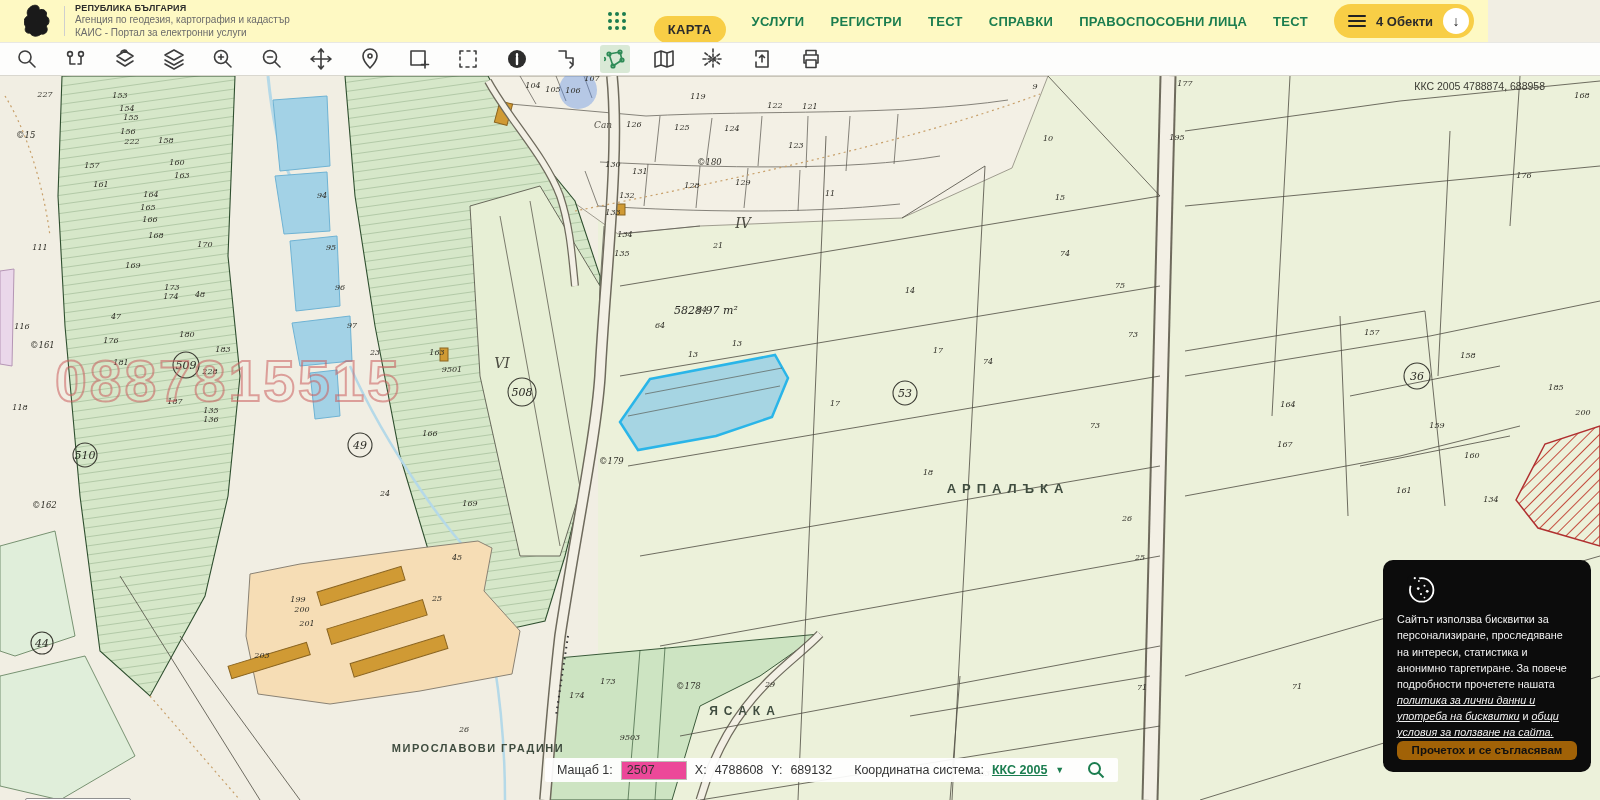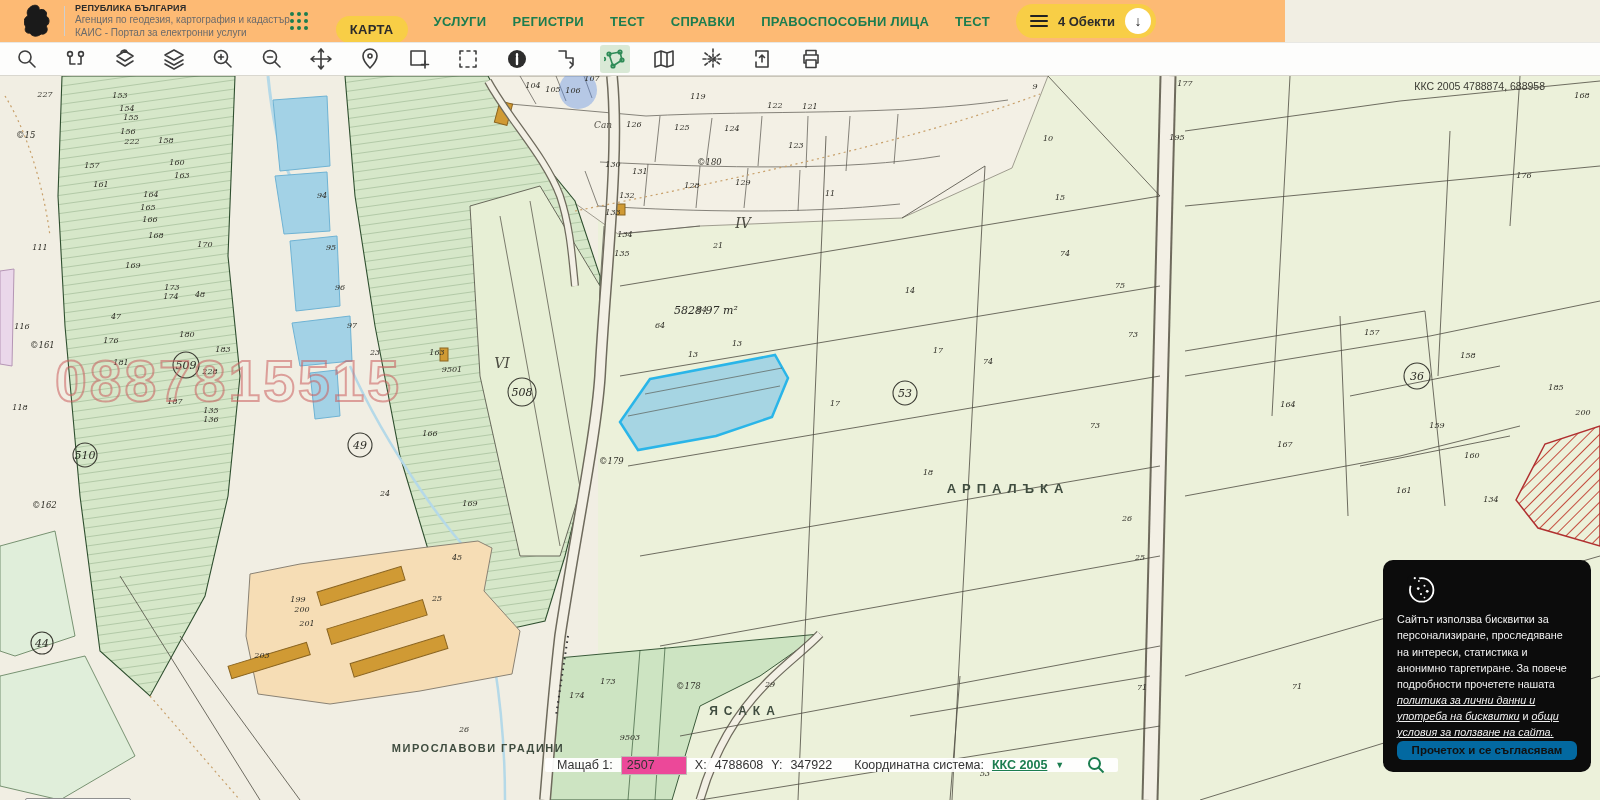--- a/index.html
+++ b/index.html
@@ -1,19 +1,19 @@
 <!DOCTYPE html>
 <html><head>
 <meta charset="utf-8">
 <style>
   * { margin:0; padding:0; box-sizing:border-box; }
   html,body { width:1600px; height:800px; overflow:hidden; font-family:"Liberation Sans", sans-serif; background:#f1eee3; }
 
   
-  .header { position:absolute; top:0; left:0; width:1285px; height:42px; background:#fdba74; z-index:30; display:flex; align-items:center; padding:0 14px 0 24px; }
+  .header { position:absolute; top:0; left:0; width:1488px; height:42px; background:#fef9c3; z-index:30; display:flex; align-items:center; justify-content:space-between; padding:0 14px 0 24px; }
   .logo-wrap { display:flex; align-items:center; gap:10px; }
   .logo-divider { width:1px; height:30px; background:#cfcfcf; }
   .logo-text { display:flex; flex-direction:column; line-height:1.25; }
   .logo-title { font-size:9px; font-weight:bold; color:#2b2b2b; letter-spacing:.2px; }
   .logo-sub { font-size:10px; color:#6b6b6b; }
   .nav { display:flex; align-items:center; gap:26px; }
   .nav-item { font-size:13px; font-weight:bold; color:#1b7d4f; letter-spacing:.3px; cursor:pointer; white-space:nowrap; }
   .nav-item.active { background:#f8ce46; color:#2b2b2b; padding:6px 14px; border-radius:16px;margin-top:16px; }
   .apps-grid { display:grid; grid-template-columns:repeat(3,4px); grid-gap:3px; margin-right:2px; cursor:pointer; }
   .apps-grid i { width:4px; height:4px; border-radius:50%; background:#1b7d4f; }
@@ -38,32 +38,32 @@
   .pcircle { fill:none; stroke:#3a3a32; stroke-width:1.1; }
   .pzone { font:italic 14px "DejaVu Serif", serif; fill:#4a4a40; }
   .proad { font:italic 9px "DejaVu Serif", serif; fill:#55524a; }
   .pplace{ font-family:"Liberation Sans",sans-serif; font-weight:bold; fill:#3f4c3f; }
   .pwm   { font-family:"Liberation Sans",sans-serif; font-weight:bold; font-size:57px; fill:none; stroke:rgba(203,93,93,.55); stroke-width:2px; letter-spacing:3px; }
   .parea { font:italic 11px "DejaVu Serif", serif; fill:#2b2b26; }
   .pcoord{ font-family:"Liberation Sans",sans-serif; font-size:10.5px; fill:#3a3a32; }
 
   
   .scalebar { position:absolute; left:25px; top:798px; width:106px; height:19px; background:#fff; border:1px solid #8f8f8f; border-radius:2px; z-index:20; display:flex; align-items:center; justify-content:center; font-size:11px; color:#333; }
-  .statusbar { position:absolute; left:545px; top:758px; height:14px; background:rgba(255,255,255,.93); border-radius:2px; z-index:20; display:flex; align-items:center; gap:8px; padding:0 12px; font-size:12.5px; color:#333; }
+  .statusbar { position:absolute; left:545px; top:758px; height:24px; background:rgba(255,255,255,.93); border-radius:2px; z-index:20; display:flex; align-items:center; gap:8px; padding:0 12px; font-size:12.5px; color:#333; }
   .statusbar .lbl { white-space:nowrap; }
   .scale-input { width:66px; height:19px; background:#ec4899; border:1px solid #bdbdb5; font-size:12.5px; color:#333; padding:0 5px; font-family:"Liberation Sans",sans-serif; }
   .crs-value { color:#1b7d4f; font-weight:bold; white-space:nowrap; cursor:pointer;text-decoration:underline; }
   .crs-caret { color:#1b7d4f; font-size:9px; cursor:pointer; }
   .status-search { margin-left:14px; cursor:pointer; display:flex; }
   .status-search svg { stroke:#1b7d4f; fill:none; stroke-width:2; }
 
   .cookie { position:absolute; left:1383px; top:560px; width:208px; height:212px; background:#0c0c0c; border-radius:10px; z-index:25; padding:12px 14px; display:flex; flex-direction:column; }
   .cookie p { font-size:10.8px; line-height:1.5; color:#f2f2f2; margin-top:6px; }
   .cookie a { color:#f2f2f2; font-style:italic; text-decoration:underline; cursor:pointer; }
-  .cookie-btn { margin-top:auto; background:#0369a1; border:none; border-radius:6px; height:28px; font-family:"Liberation Sans",sans-serif; font-size:11.5px; font-weight:bold; color:#111; cursor:pointer; }
+  .cookie-btn { margin-top:auto; background:#a16207; border:none; border-radius:6px; height:28px; font-family:"Liberation Sans",sans-serif; font-size:11.5px; font-weight:bold; color:#111; cursor:pointer; }
 </style>
 </head>
 <body>
 
 <div class="map-wrap">
 <svg id="map-svg" width="1600" height="724" viewBox="0 0 1600 724" xmlns="http://www.w3.org/2000/svg">
   <defs>
     <pattern id="strips" width="10" height="9" patternUnits="userSpaceOnUse" patternTransform="rotate(-8)">
       <rect width="10" height="9" fill="#d6e7c9"></rect>
       <line x1="0" y1="0" x2="10" y2="0" stroke="#6f9266" stroke-width="0.7"></line>
@@ -489,21 +489,21 @@
 <div class="scalebar">
   <span>100 m</span>
 </div>
 
 <div class="statusbar">
   <span class="lbl">Мащаб 1:</span>
   <input class="scale-input" value="2507" style="">
   <span class="lbl">X:</span>
   <span class="lbl">4788608</span>
   <span class="lbl">Y:</span>
-  <span class="lbl">347922</span>
+  <span class="lbl">689132</span>
   <span class="lbl" style="margin-left:14px">Координатна система:</span>
   <span class="crs-value">ККС 2005</span>
   <span class="crs-caret">▼</span>
   <span class="status-search">
     <svg width="20" height="20" viewBox="0 0 20 20">
         <circle cx="8.5" cy="8.5" r="5.5"></circle>
         <path d="M12.5,12.5 L17.5,17.5"></path>
       </svg>
   </span>
 </div>

